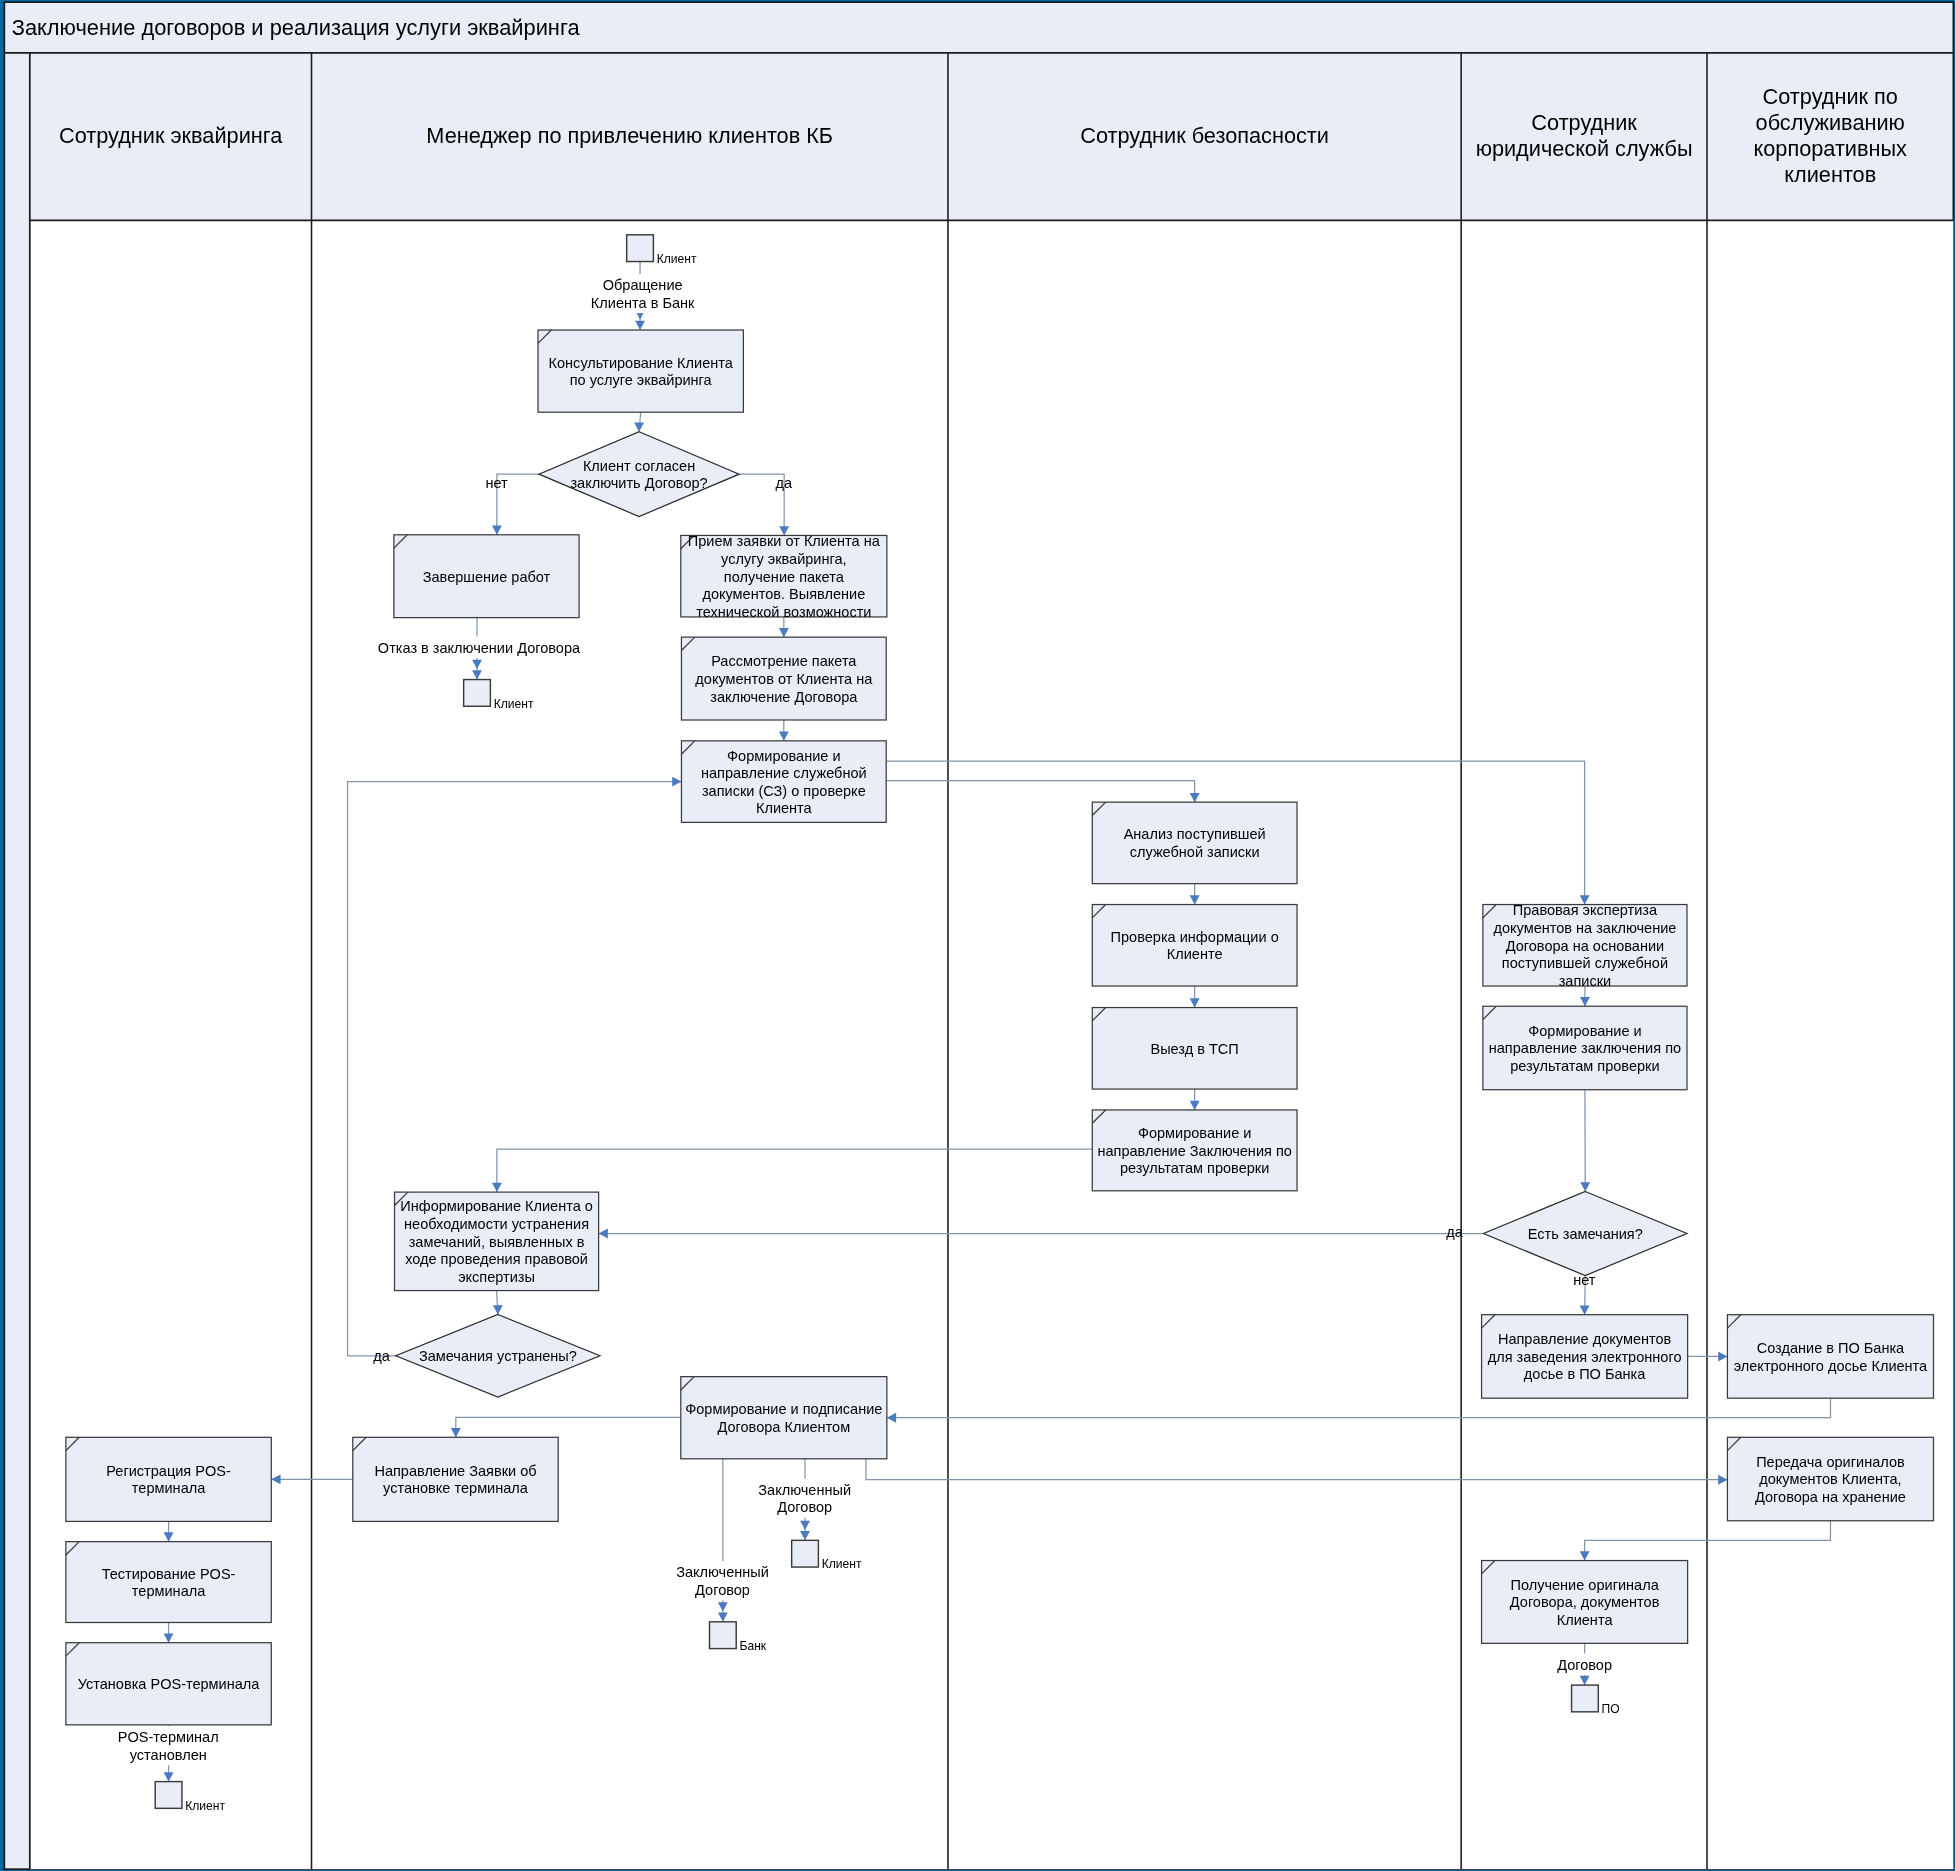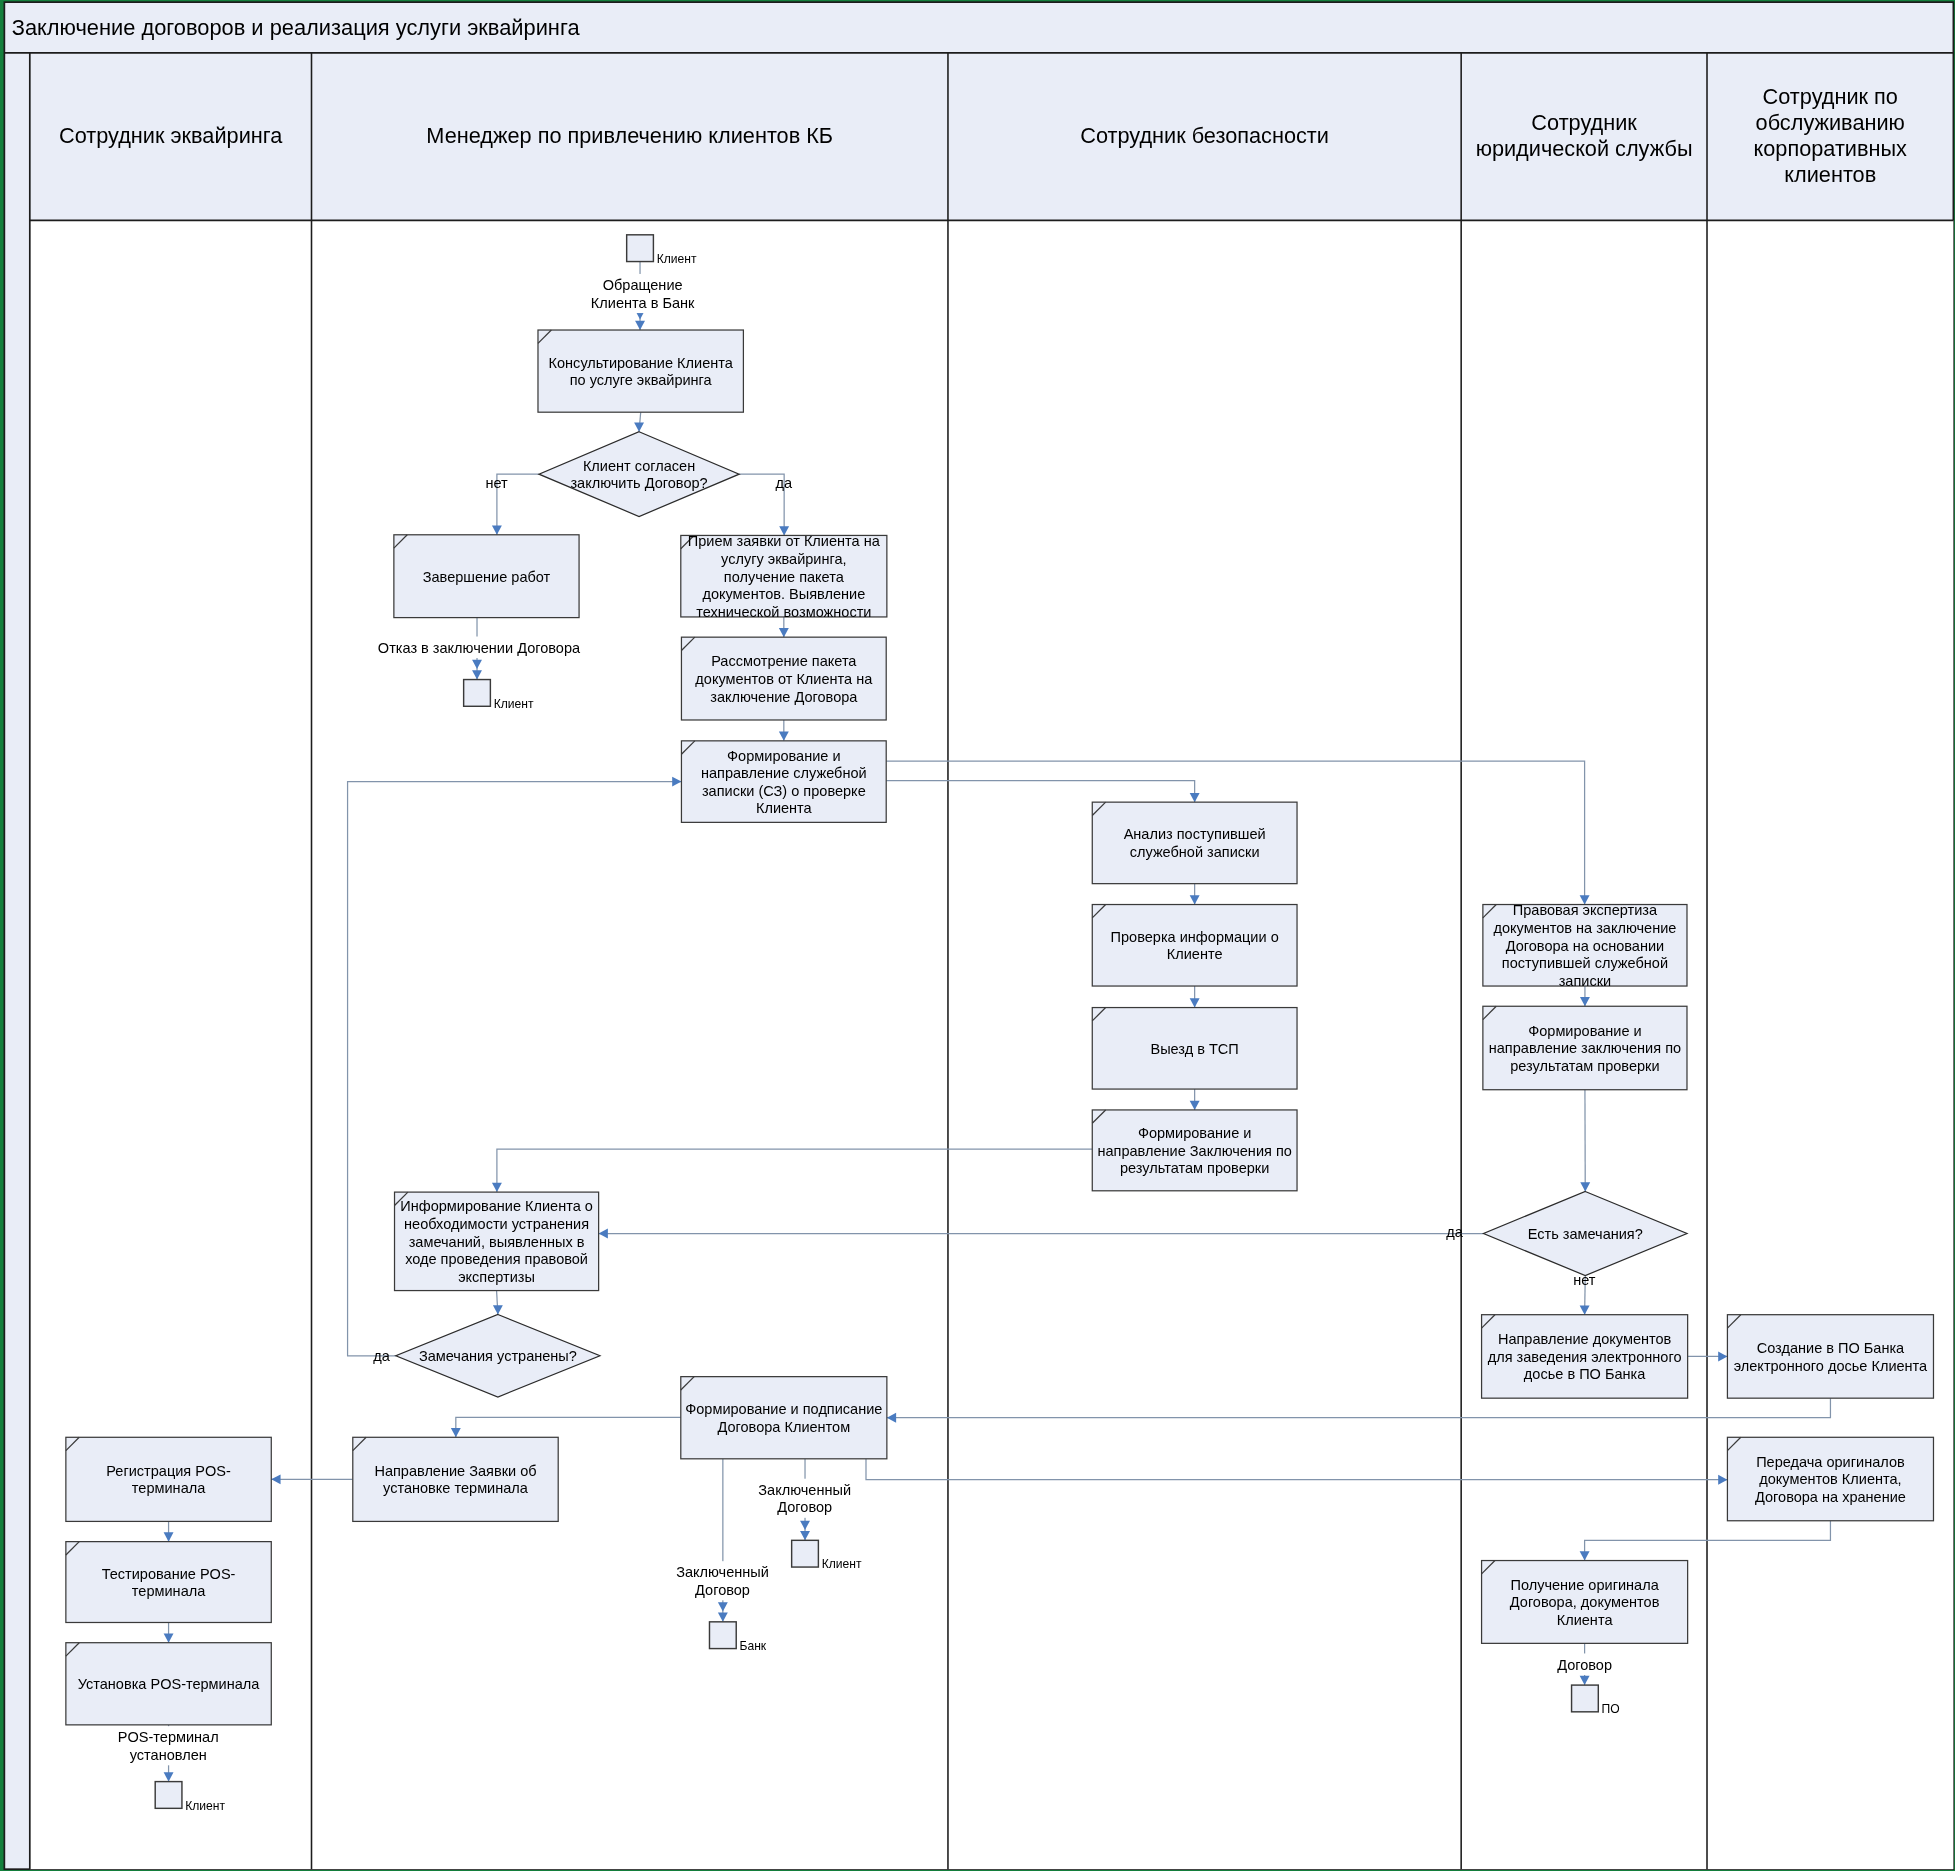--- a/index.html
+++ b/index.html
@@ -1,18 +1,18 @@
 <!DOCTYPE html>
 <html style="font-size:10.4px"><head>
 <meta charset="utf-8">
 <title>Заключение договоров и реализация услуги эквайринга</title>
 <style>
   html,body{margin:0;padding:0;background:#ffffff;}
   body{font-family:"Liberation Sans", sans-serif;}
-  #page{position:relative;width:1955px;height:1871px;overflow:hidden;background:#15803d;}
+  #page{position:relative;width:1955px;height:1871px;overflow:hidden;background:#0369a1;}
   #canvas{display:block;position:absolute;left:0;top:0;}
   .t{font-family:"Liberation Sans", sans-serif;fill:#000;}
   .t-title{font-size:33.5px;}
   .t-lane{font-size:33.3px;}
   .t-box{font-size:22.3px;}
   .t-lbl{font-size:22.3px;}
   .t-small{font-size:18.6px;}
 </style>
 </head>
 <body>

